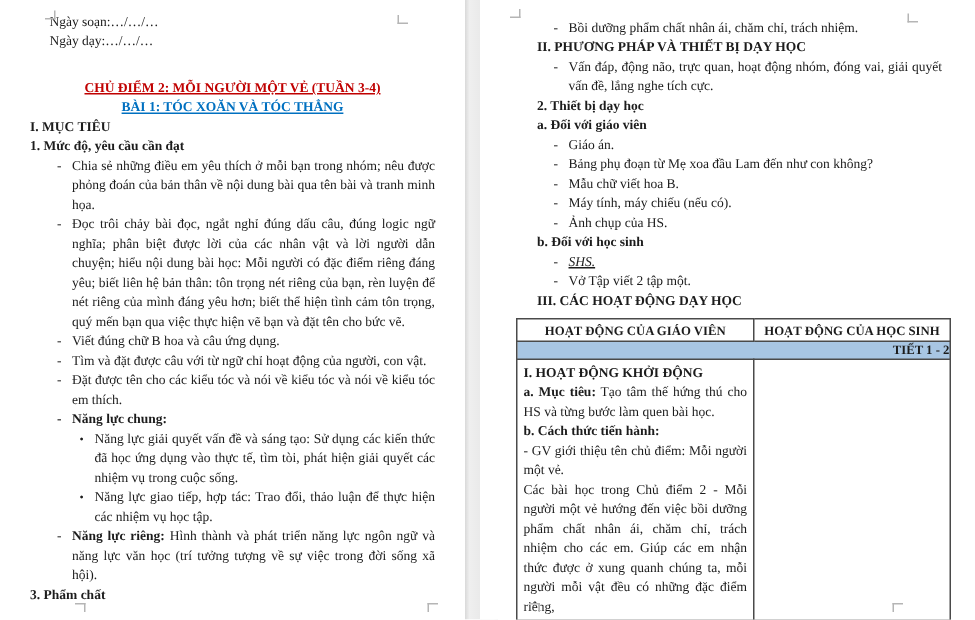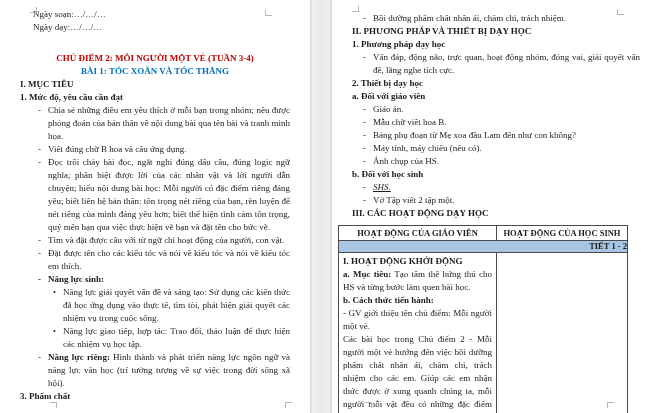--- a/index.html
+++ b/index.html
@@ -2,27 +2,27 @@
 <html style="--red: #C00000; --blue: #0070C0; --tietbg: #A8C6E3;"><head>
 <meta charset="utf-8">
 <style>
   * { margin:0; padding:0; box-sizing:border-box; }
   html,body { width:650px; height:413px; overflow:hidden; background:#fff;
     font-family:"Liberation Serif","DejaVu Serif",serif; color:#1c1c1c; }
   .canvas { position:relative; width:650px; height:413px; background:#fff; }
 
   .page { position:absolute; top:0; height:413px; background:#fff; }
   .page-left  { left:0;   width:310px; padding:8px 20px 0 20px; }
-  .page-right { left:332px; width:318px; padding:12px 10px 0 20px; }
+  .page-right { left:320px; width:318px; padding:12px 10px 0 38px; }
   .page-gap { position:absolute; top:0; left:310px; width:22px; height:413px;
     background:linear-gradient(90deg,#d9d9d9 0,#efefef 3px,#e9e9e9 11px,#efefef 19px,#d9d9d9 22px); }
 
   p, li { font-size:9px; line-height:13px; }
   .meta { margin-left:13px; }
-  .center { text-align:center; }
+  .center { text-align:center;text-decoration:underline; }
   .bold { font-weight:bold; }
   .title-red  { color:var(--red,#C00000); font-weight:bold; }
   .title-blue { color:var(--blue,#0070C0); font-weight:bold; }
   .mt-titles { margin-top:18px; }
 
   ul { list-style:none; }
   ul.dash li, ul.dot li { position:relative; padding-left:10px; text-align:justify; }
   .page-left ul.dash li { margin-left:18px; }
   .page-left ul.dot  li { margin-left:33px; }
   .page-right ul.dash li { margin-left:11px; }
@@ -71,28 +71,28 @@
     <p class="meta">Ngày dạy:…/…/…</p>
 
     <p class="title-red center mt-titles">CHỦ ĐIỂM 2: MỖI NGƯỜI MỘT VẺ (TUẦN 3-4)</p>
     <p class="title-blue center">BÀI 1: TÓC XOĂN VÀ TÓC THẲNG</p>
 
     <p class="bold">I. MỤC TIÊU</p>
     <p class="bold">1. Mức độ, yêu cầu cần đạt</p>
 
     <ul class="dash">
       <li>Chia sẻ những điều em yêu thích ở mỗi bạn trong nhóm; nêu được phỏng đoán của bản thân về nội dung bài qua tên bài và tranh minh họa.</li>
+      <li>Đọc trôi chảy bài đọc, ngắt nghỉ đúng dấu câu, đúng logic ngữ nghĩa; phân biệt được lời của các nhân vật và lời người dẫn chuyện; hiểu nội dung bài học: Mỗi người có đặc điểm riêng đáng yêu; biết liên hệ bản thân: tôn trọng nét riêng của bạn, rèn luyện để nét riêng của mình đáng yêu hơn; biết thể hiện tình cảm tôn trọng, quý mến bạn qua việc thực hiện vẽ bạn và đặt tên cho bức vẽ.</li>
       <li>Viết đúng chữ B hoa và câu ứng dụng.</li>
-      <li>Đọc trôi chảy bài đọc, ngắt nghỉ đúng dấu câu, đúng logic ngữ nghĩa; phân biệt được lời của các nhân vật và lời người dẫn chuyện; hiểu nội dung bài học: Mỗi người có đặc điểm riêng đáng yêu; biết liên hệ bản thân: tôn trọng nét riêng của bạn, rèn luyện để nét riêng của mình đáng yêu hơn; biết thể hiện tình cảm tôn trọng, quý mến bạn qua việc thực hiện vẽ bạn và đặt tên cho bức vẽ.</li>
       <li>Tìm và đặt được câu với từ ngữ chỉ hoạt động của người, con vật.</li>
       <li>Đặt được tên cho các kiểu tóc và nói về kiểu tóc và nói về kiểu tóc em thích.</li>
     </ul>
 
     <ul class="dash">
-      <li class="bold">Năng lực sinh:</li>
+      <li class="bold">Năng lực chung:</li>
     </ul>
     <ul class="dot">
       <li>Năng lực giải quyết vấn đề và sáng tạo: Sử dụng các kiến thức đã học ứng dụng vào thực tế, tìm tòi, phát hiện giải quyết các nhiệm vụ trong cuộc sống.</li>
       <li>Năng lực giao tiếp, hợp tác: Trao đổi, thảo luận để thực hiện các nhiệm vụ học tập.</li>
     </ul>
     <ul class="dash">
       <li><b>Năng lực riêng:</b><span> Hình thành và phát triển năng lực ngôn ngữ và năng lực văn học (trí tưởng tượng về sự việc trong đời sống xã hội).</span></li>
     </ul>
     <p class="bold">3. Phẩm chất</p>
 
@@ -103,31 +103,30 @@
   </div>
 
   <div class="page-gap"></div>
 
   <div class="page page-right">
     <ul class="dash">
       <li>Bồi dưỡng phẩm chất nhân ái, chăm chỉ, trách nhiệm.</li>
     </ul>
 
     <p class="bold">II. PHƯƠNG PHÁP VÀ THIẾT BỊ DẠY HỌC</p>
-    <p class="bold">1. Phương pháp dạy học</p>
     <ul class="dash">
       <li>Vấn đáp, động não, trực quan, hoạt động nhóm, đóng vai, giải quyết vấn đề, lắng nghe tích cực.</li>
     </ul>
 
     <p class="bold">2. Thiết bị dạy học</p>
     <p class="bold">a. Đối với giáo viên</p>
     <ul class="dash">
       <li>Giáo án.</li>
+      <li>Bảng phụ đoạn từ Mẹ xoa đầu Lam đến như con không?</li>
       <li>Mẫu chữ viết hoa B.</li>
-      <li>Bảng phụ đoạn từ Mẹ xoa đầu Lam đến như con không?</li>
       <li>Máy tính, máy chiếu (nếu có).</li>
       <li>Ảnh chụp của HS.</li>
     </ul>
 
     <p class="bold">b. Đối với học sinh</p>
     <ul class="dash">
       <li><span class="u">SHS.</span></li>
       <li>Vở Tập viết 2 tập một.</li>
     </ul>
 

